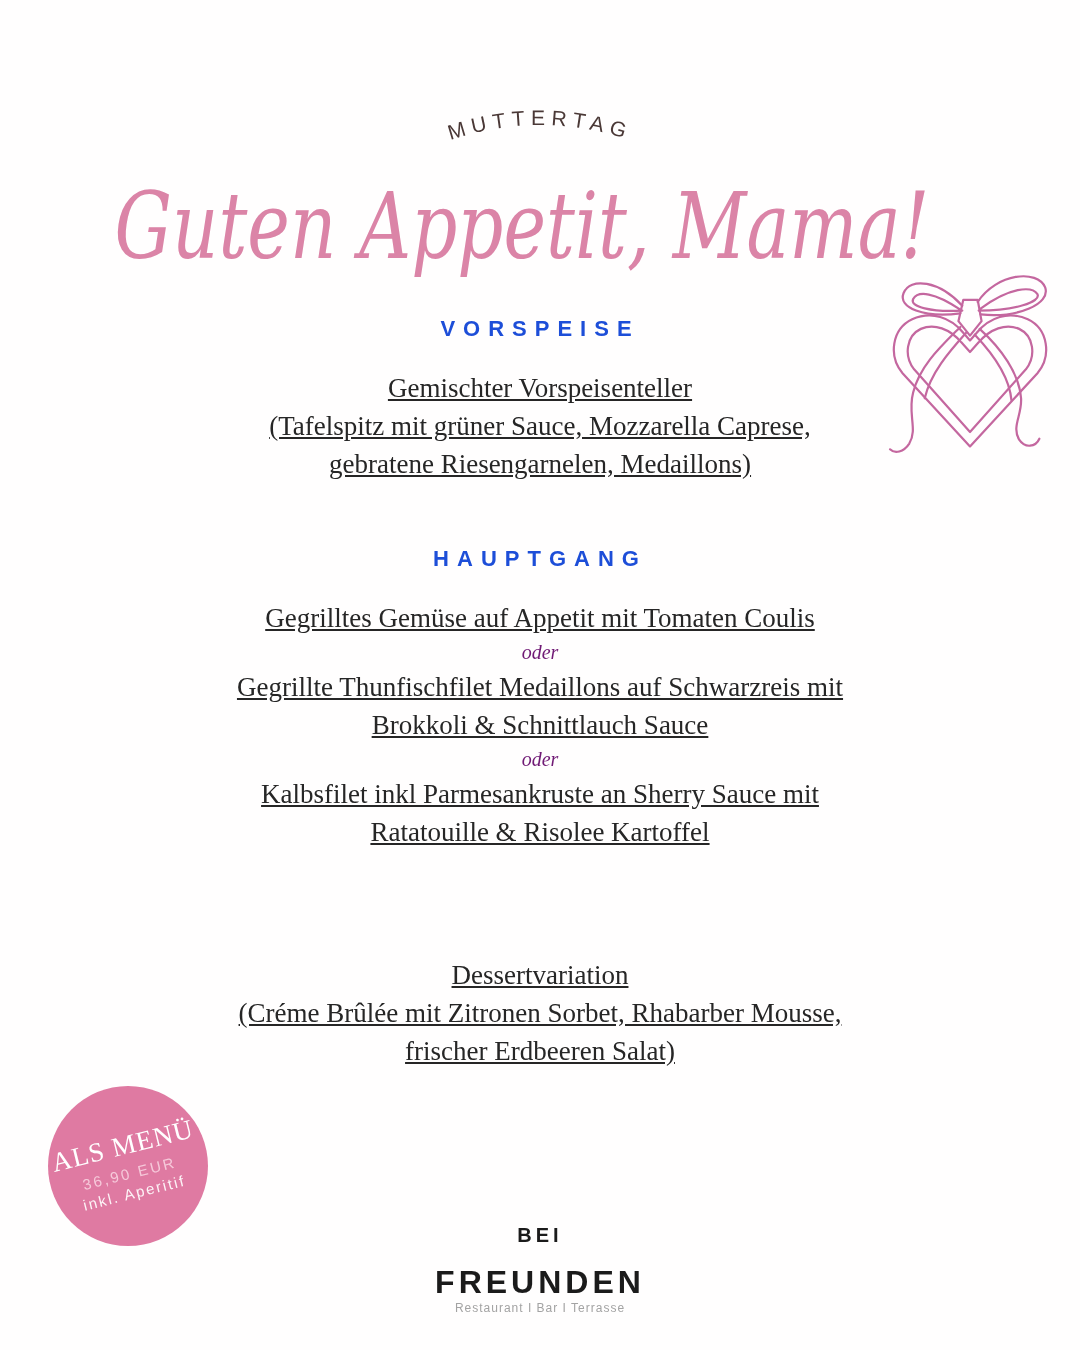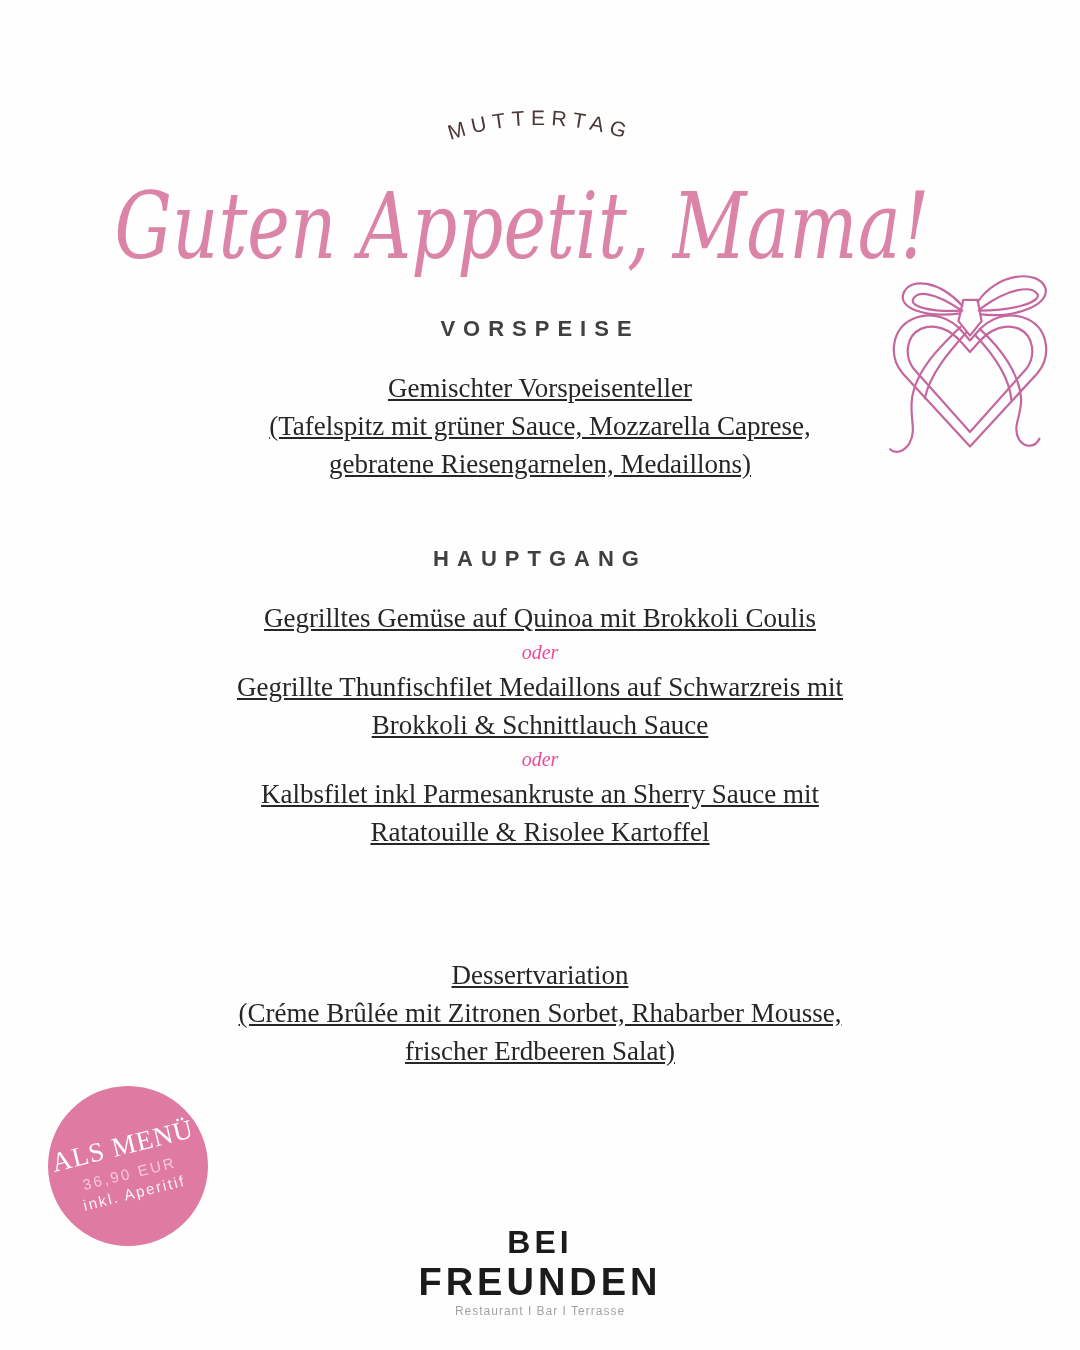--- a/index.html
+++ b/index.html
@@ -12,50 +12,50 @@
   .bow-svg     { position:absolute; top:246px; left:872px; width:196px; height:212px; }
 
   .section { position:absolute; left:0; width:1080px; text-align:center; }
   .sec-vorspeise { top:316px; }
   .sec-hauptgang { top:546px; }
   .sec-dessert   { top:956px; }
 
   .heading {
     font-family:"Liberation Sans", sans-serif;
     font-size:22px; font-weight:700; letter-spacing:8px;
-    color:#404040; margin-bottom:27px;
+    color:#1d4ed8; margin-bottom:27px;
   }
   .dish {
     font-family:"Liberation Serif", serif;
     font-size:27px; font-weight:400; color:#262626;
     line-height:38px; white-space:nowrap;text-decoration:underline;
   }
   .oder {
     font-family:"Liberation Serif", serif; font-style:italic;
-    font-size:20px; color:#ec4899; line-height:31px;
+    font-size:20px; color:#701a75; line-height:31px;
   }
 
   .badge {
     position:absolute; left:48px; top:1086px; width:160px; height:160px;
     border-radius:50%; background:#df7aa2;
     display:flex; align-items:center; justify-content:center;
   }
   .badge-inner { transform:rotate(-14deg); text-align:center; color:#ffffff; }
   .badge-line1 { font-family:"Liberation Serif", serif; font-size:27px; letter-spacing:1px; color:#fff; }
   .badge-line2 { font-family:"Liberation Sans", sans-serif; font-size:15px; letter-spacing:2.5px; color:#f6c9da; margin-top:4px; }
   .badge-line3 { font-family:"Liberation Sans", sans-serif; font-size:15px; letter-spacing:2px; color:#fdf4f7; margin-top:3px; }
 
   .logo { position:absolute; left:0; top:1224px; width:1080px; text-align:center; }
   .logo-top {
     font-family:"Liberation Sans", sans-serif; font-weight:700;
-    font-size:32px; letter-spacing:4px; color:#1b1b1b;
+    font-size:20px; letter-spacing:4px; color:#1b1b1b;
   }
   .logo-bottom {
     font-family:"Liberation Sans", sans-serif; font-weight:700;
-    font-size:38px; letter-spacing:4px; color:#1b1b1b; margin-top:0;
+    font-size:32px; letter-spacing:4px; color:#1b1b1b; margin-top:17px;
   }
   .logo-tagline {
     font-family:"Liberation Sans", sans-serif; font-size:12px;
     letter-spacing:1px; color:#a3a3a3; 
   }
 </style>
 </head>
 <body>
 
 <div class="page">
@@ -96,21 +96,21 @@
 
   <div class="section sec-vorspeise">
     <h2 class="heading">VORSPEISE</h2>
     <p class="dish">Gemischter Vorspeisenteller</p>
     <p class="dish">(Tafelspitz mit grüner Sauce, Mozzarella Caprese,</p>
     <p class="dish">gebratene Riesengarnelen, Medaillons)</p>
   </div>
 
   <div class="section sec-hauptgang">
     <h2 class="heading">HAUPTGANG</h2>
-    <p class="dish">Gegrilltes Gemüse auf Quinoa mit Brokkoli Coulis</p>
+    <p class="dish">Gegrilltes Gemüse auf Appetit mit Tomaten Coulis</p>
     <p class="oder">oder</p>
     <p class="dish">Gegrillte Thunfischfilet Medaillons auf Schwarzreis mit</p>
     <p class="dish">Brokkoli &amp; Schnittlauch Sauce</p>
     <p class="oder">oder</p>
     <p class="dish">Kalbsfilet inkl Parmesankruste an Sherry Sauce mit</p>
     <p class="dish">Ratatouille &amp; Risolee Kartoffel</p>
   </div>
 
   <div class="section sec-dessert">
     <p class="dish">Dessertvariation</p>

